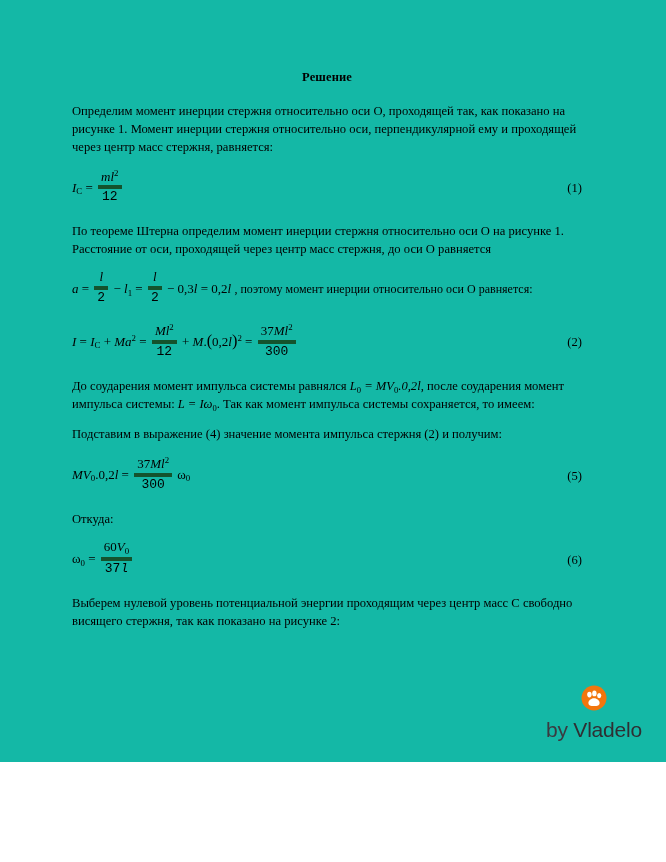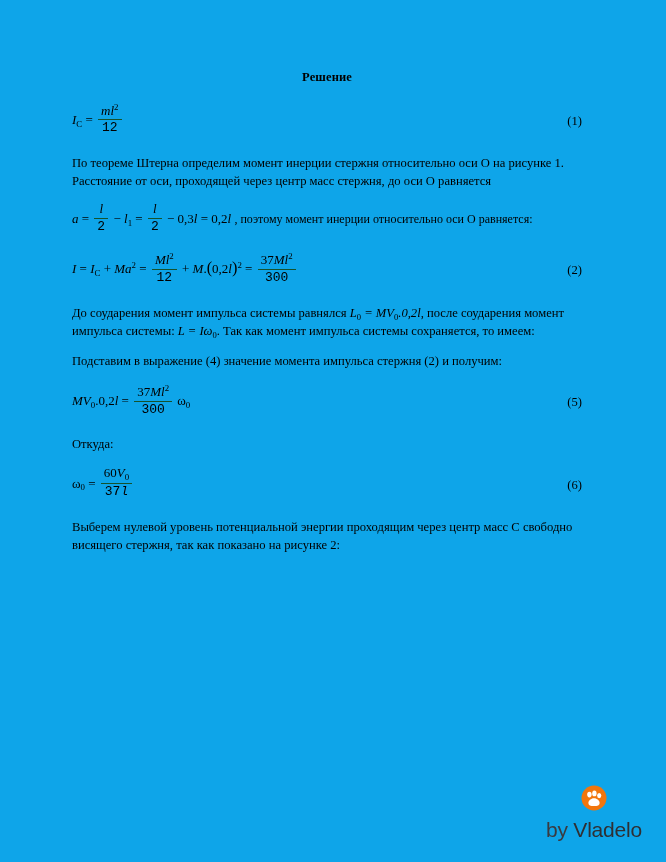--- a/index.html
+++ b/index.html
@@ -12,22 +12,22 @@
     height: 862px;
     font-family: "Liberation Serif", serif;
     color: #000000;
     position: relative;
     overflow: hidden;
   }
   .page {
     position: absolute;
     left: 0; top: 0;
     width: 666px;
-    height: 862px;
-    background: #0ea5e9;
+    height: 762px;
+    background: #14b8a6;
     box-sizing: border-box;
   }
   .content {
     position: absolute;
     left: 72px;
     top: 70px;
     width: 510px;
   }
   .doc-title {
     text-align: center;
@@ -65,21 +65,21 @@
   .frac {
     display: inline-flex;
     flex-direction: column;
     vertical-align: middle;
     text-align: center;
     margin: 0 2px;
     position: relative;
     top: -0.15em;
   }
   .frac .num {
-    border-bottom: 1px solid #14532d;
+    border-bottom: 4px solid #14532d;
     padding: 0 3px 1px 3px;
     line-height: 1.15;
   }
   .frac .den {
     padding: 1px 3px 0 3px;
     line-height: 1.15;
     font-family: Liberation Mono, monospace;
   }
   sub {
     font-size: 0.68em;
@@ -121,20 +121,21 @@
 </style>
 </head>
 <body>
 
 <div class="page">
 
   <div class="content">
 
     <div class="doc-title">Решение</div>
 
+    <p class="para">Определим момент инерции стержня относительно оси O, проходящей так, как показано на рисунке 1. Момент инерции стержня относительно оси, перпендикулярной ему и проходящей через центр масс стержня, равняется:</p>
 
     <div class="eq-row tall">
       <span class="eq-body">
         <i>I</i><sub>C</sub> =
         <span class="frac">
             <span class="num"><i>ml</i><sup>2</sup></span>
             <span class="den">12</span>
           </span>
       </span>
       <span class="eq-num">(1)</span>

